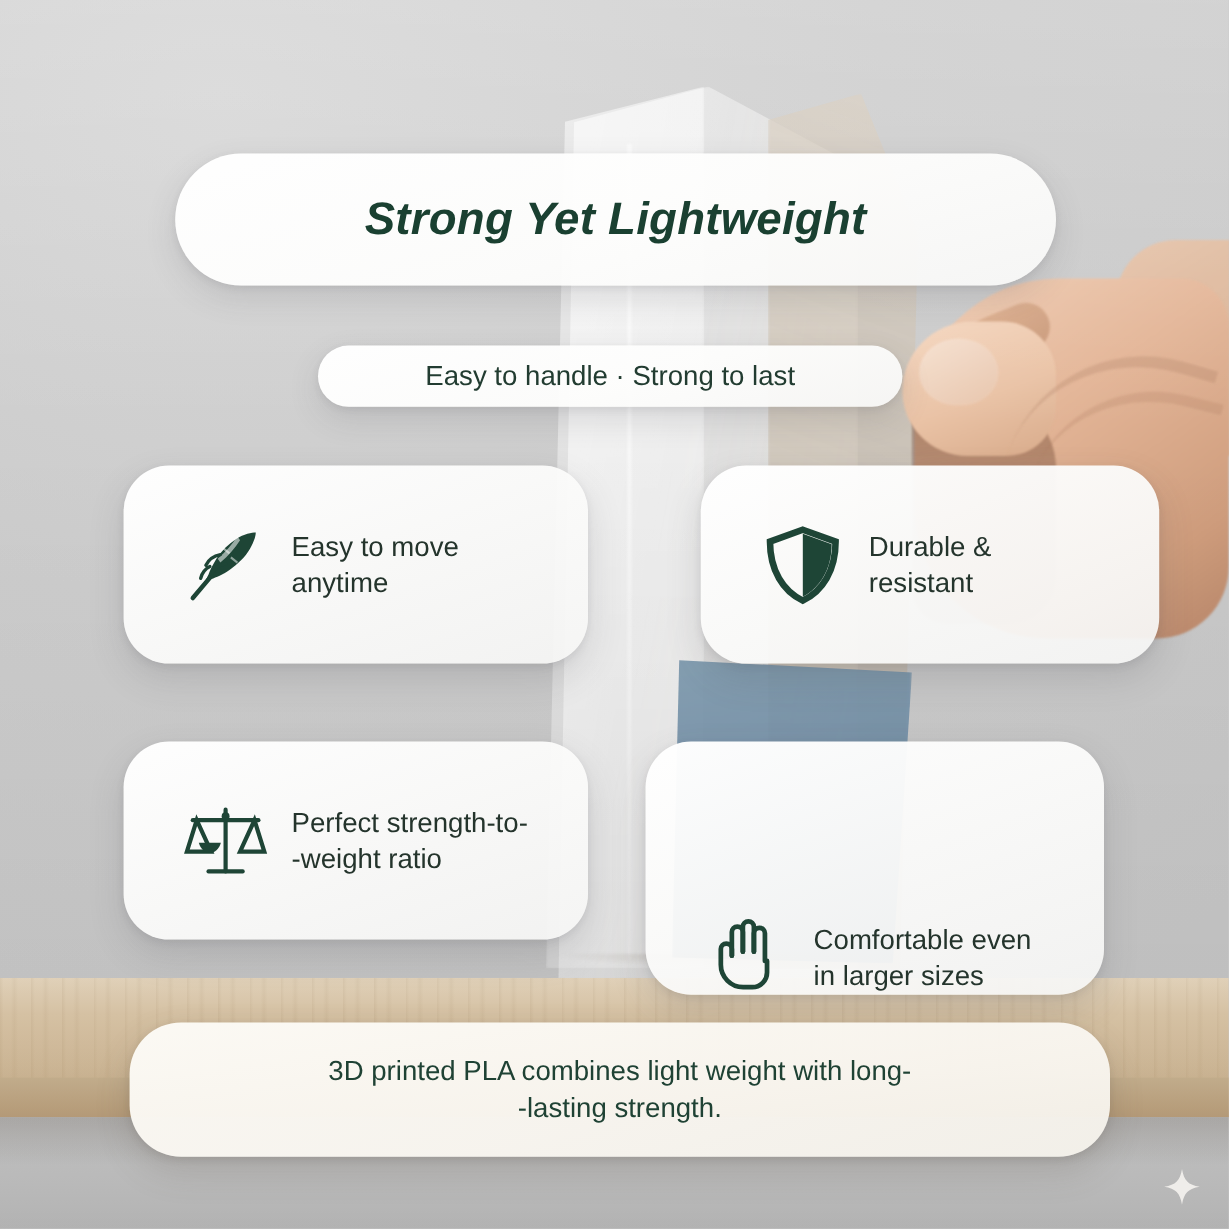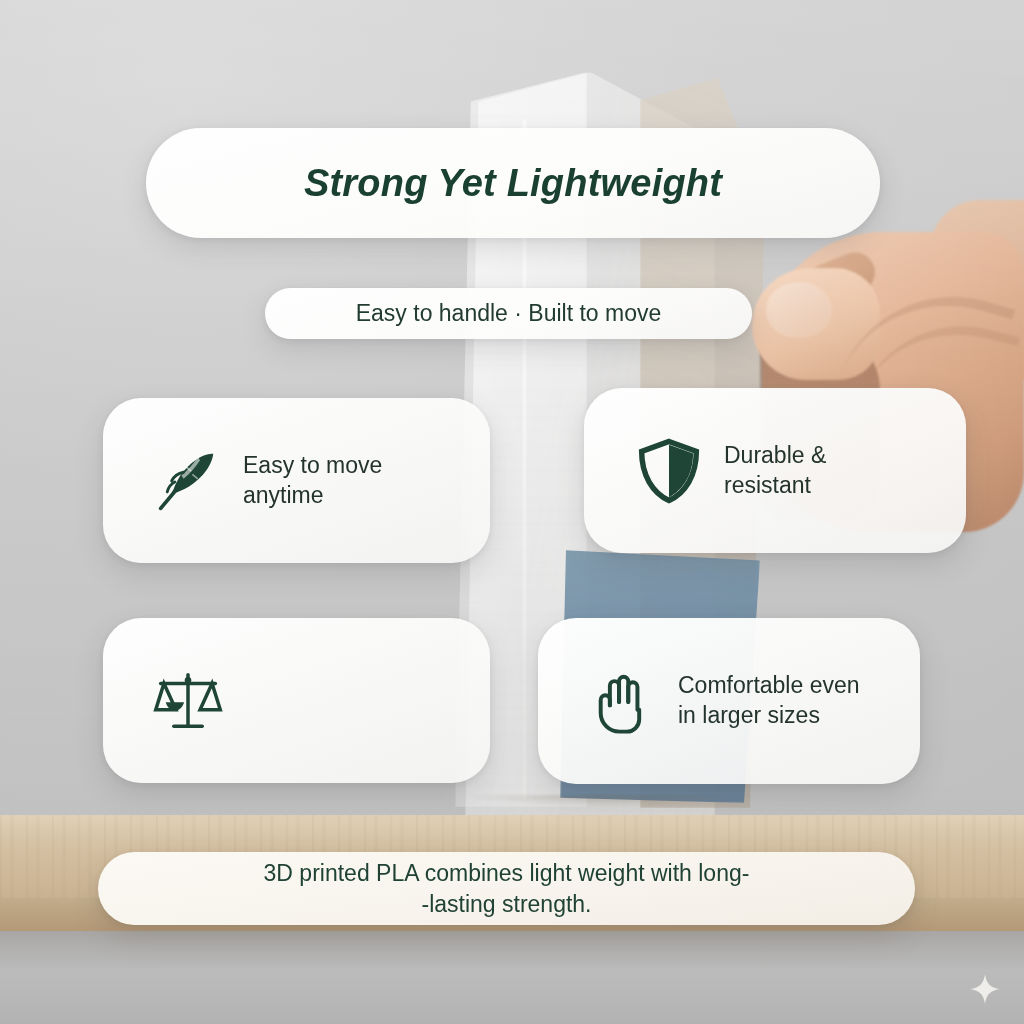--- a/index.html
+++ b/index.html
@@ -148,34 +148,34 @@
     font-size:23px;color:#223c31;white-space:nowrap;
   }
 
   .card{
     position:absolute;border-radius:38px;
     background:linear-gradient(160deg, rgba(255,255,255,.98) 0%, rgba(251,251,250,.95) 48%, rgba(246,246,245,.92) 100%);
     box-shadow:0 12px 28px rgba(80,80,85,.17), 0 2px 6px rgba(80,80,85,.10);
     display:flex;align-items:center;
     padding:0 16px 0 48px;box-sizing:border-box;
   }
-  #card-0{left:103px;top:388px;width:387px;height:165px;margin-top:10px;}
+  #card-0{left:103px;top:388px;width:387px;height:165px;}
   #card-1{left:538px;top:388px;width:382px;height:165px;margin-left:46px;}
   #card-2{left:103px;top:618px;width:387px;height:165px;}
-  #card-3{left:538px;top:618px;width:382px;height:166px;}
+  #card-3{left:538px;top:618px;width:382px;height:211px;align-items:flex-end;}
 
   .card-icon{width:74px;height:74px;flex:0 0 74px;display:flex;align-items:center;justify-content:center;}
   .card-icon svg{width:70px;height:70px;display:block;}
   .card-label{
     margin-left:18px;font-size:23px;line-height:1.30;color:#24342c;
     white-space:pre-line;
   }
 
   #footer-pill{
-    left:98px;top:852px;width:817px;height:73px;border-radius:43px;
+    left:108px;top:852px;width:817px;height:112px;border-radius:43px;
     background:linear-gradient(170deg, rgba(252,250,245,.985) 0%, rgba(249,246,240,.96) 60%, rgba(245,242,235,.95) 100%);
     box-shadow:0 12px 28px rgba(90,82,70,.20), 0 2px 6px rgba(90,82,70,.12);
     text-align:center;
     align-items:center;
   }
   #footer-text{
     font-size:23px;line-height:1.33;color:#1f4234;white-space:pre-line;
   }
 
   #sparkle{position:absolute;left:968px;top:972px;width:34px;height:34px;}
@@ -214,21 +214,21 @@
   <div class="floor"></div>
   <div class="shelf-shadow"></div>
 
   <div class="bg-vignette"></div>
 
   <div class="pill" id="header-pill">
     <div id="header-title">Strong Yet Lightweight</div>
   </div>
 
   <div class="pill" id="subtitle-pill">
-    <div id="subtitle-text">Easy to handle · Built to move</div>
+    <div id="subtitle-text">Easy to handle · Strong to last</div>
   </div>
 
   <div class="card" id="card-0">
     <span class="card-icon">
       <svg viewBox="0 0 64 64" aria-hidden="true">
         <g fill="#1e4536">
           <path d="M55 7c-3 0-9 1-15 5-6 4-11 9-15 15-3 5-5 9-6 12l-3 6 4-2c3-1 8-3 13-6 6-4 12-9 16-15 4-6 6-12 6-15z"></path>
           <path d="M41 10c-4 6-9 12-15 17l2 3c6-5 11-11 15-17z" fill="#ffffff" opacity=".55"></path>
         </g>
         <path d="M23 38 L7 57" stroke="#1e4536" stroke-width="3.4" stroke-linecap="round" fill="none"></path>
@@ -258,20 +258,22 @@
           <path d="M32 8 L32 55"></path>
           <path d="M7 16 L57 16"></path>
           <path d="M19 55 L45 55"></path>
           <path d="M7 16 L18 40 L-0.5 40 Z" transform="translate(3,0)"></path>
           <path d="M57 16 L46 40 L64.5 40 Z" transform="translate(-3,0)"></path>
         </g>
         <path d="M11.6 33.2 L28.4 33.2 C27.2 38 23.4 41 20 41 C16.6 41 12.8 38 11.6 33.2 Z" fill="#1e4536"></path>
         <circle cx="32" cy="13" r="3" fill="#1e4536"></circle>
       </svg>
     </span>
+    <span class="card-label">Perfect strength-to-
+-weight ratio</span>
   </div>
 
   <div class="card" id="card-3">
     <span class="card-icon">
       <svg viewBox="0 0 64 64" aria-hidden="true">
         <g fill="none" stroke="#1e4536" stroke-width="3.6" stroke-linecap="round" stroke-linejoin="round">
           <path d="M20 36 V18 a4.2 4.2 0 0 1 8.4 0 V33"></path>
           <path d="M28.4 33 V14 a4.2 4.2 0 0 1 8.4 0 V33"></path>
           <path d="M36.8 33 V19 a4.2 4.2 0 0 1 8.4 0 V40"></path>
           <path d="M20 36 V31 a4.2 4.2 0 0 0 -8.4 0 v12 a17 17 0 0 0 17 17 h7 a11.2 11.2 0 0 0 11.2 -11.2 V40"></path>

